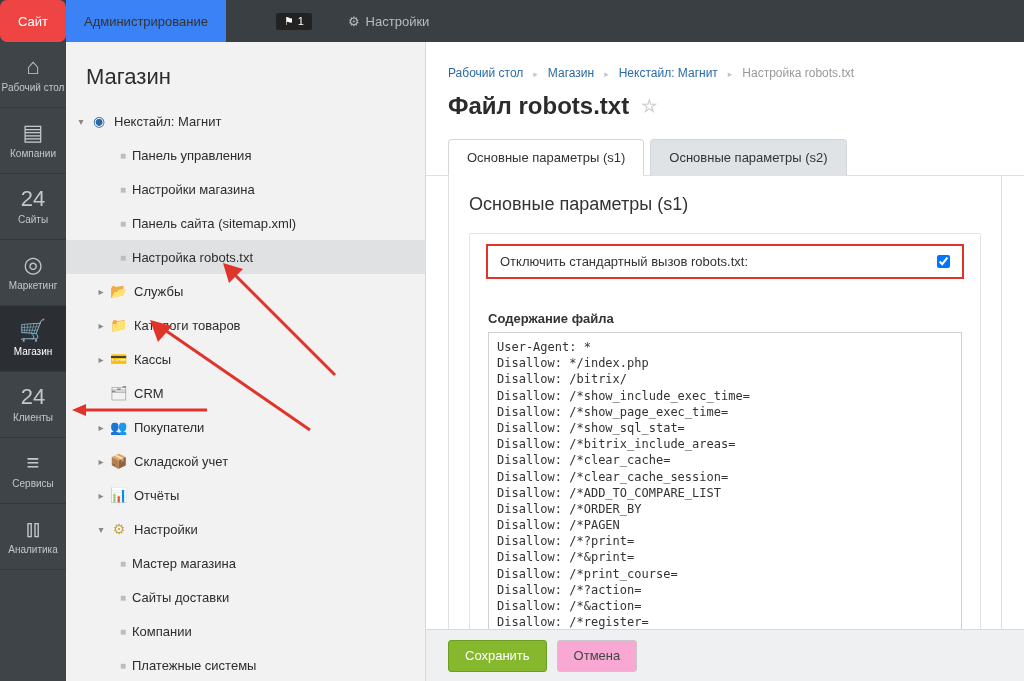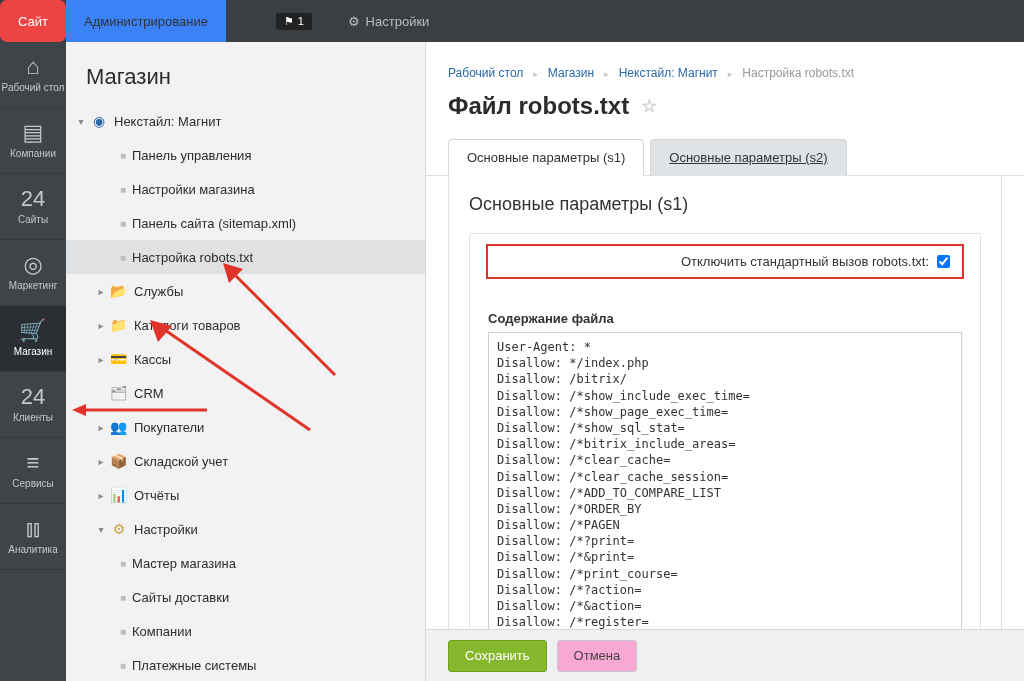--- a/index.html
+++ b/index.html
@@ -38,26 +38,26 @@
 .main { position:absolute; top:42px; left:426px; right:0; bottom:0; overflow:auto; background:#fff; padding-bottom:60px; }
 .crumbs { padding:24px 22px 8px; font-size:12px; color:#999; }
 .crumbs a { color:#2a6aa8; text-decoration:none; }
 .crumbs .sep { display:inline-block; margin:0 10px; color:#c5c5c5; font-size:9px; }
 .h-title { padding:4px 22px 18px; font-size:24px; font-weight:600; color:#2b2b2b; display:flex; align-items:center; gap:12px;}
 .star { color:#cfcfcf; font-size:18px; }
 
 .tabs-row { display:flex; gap:6px; padding:0 22px; border-bottom:1px solid #e0e0e0; }
 .ptab { padding:10px 18px; border:1px solid #d6d6d6; border-bottom:none; border-radius:4px 4px 0 0; background:#f7f7f7; color:#555; font-size:13px; cursor:pointer; position:relative; top:1px;}
 .ptab.active { background:#fff; color:#333; font-weight:500; border-bottom:1px solid #fff; }
-.ptab.sel { background:#dfe3e6; color:#333;text-decoration:underline;}
+.ptab.sel { background:#dfe3e6; color:#333;}
 
 .panel { margin:0 22px; border:1px solid #e0e0e0; border-top:none; padding:18px 20px 8px; }
 .panel-title { font-size:18px; color:#333; margin-bottom:18px; }
 .form-area { border:1px solid #e3e3e3; border-radius:2px; padding:12px 18px 12px; }
-.chk-row { display:flex; justify-content:flex-end; align-items:center; gap:8px; border:2px solid #e0342b; padding:8px 12px; margin: -2px -2px 12px -2px; }
+.chk-row { display:flex; justify-content:space-between; align-items:center; gap:8px; border:2px solid #e0342b; padding:8px 12px; margin: -2px -2px 12px -2px; }
 .chk-row label { font-size:13px; }
 .section-lbl { font-weight:600; font-size:13px; margin-bottom:6px;margin-top:32px; }
 textarea.robots { width:100%; height:360px; border:1px solid #d0d0d0; font-family: Menlo, Consolas, monospace; font-size:12px; padding:6px 8px; resize:none; line-height:1.35; color:#333; }
 
 .footer-btns { position:absolute; left:426px; right:0; bottom:0; height:52px; background:#eef0f1; border-top:1px solid #d9d9d9; display:flex; align-items:center; gap:10px; padding:0 22px; }
 .btn { height:32px; padding:0 16px; border-radius:3px; font-size:13px; cursor:pointer; }
 .btn.primary { background:#86b82e; color:#fff; border:1px solid #6f9d22;padding-left:16px; }
 .btn.default { background:#f9a8d4; color:#444; border:1px solid #c8c8c8; }
 
 

